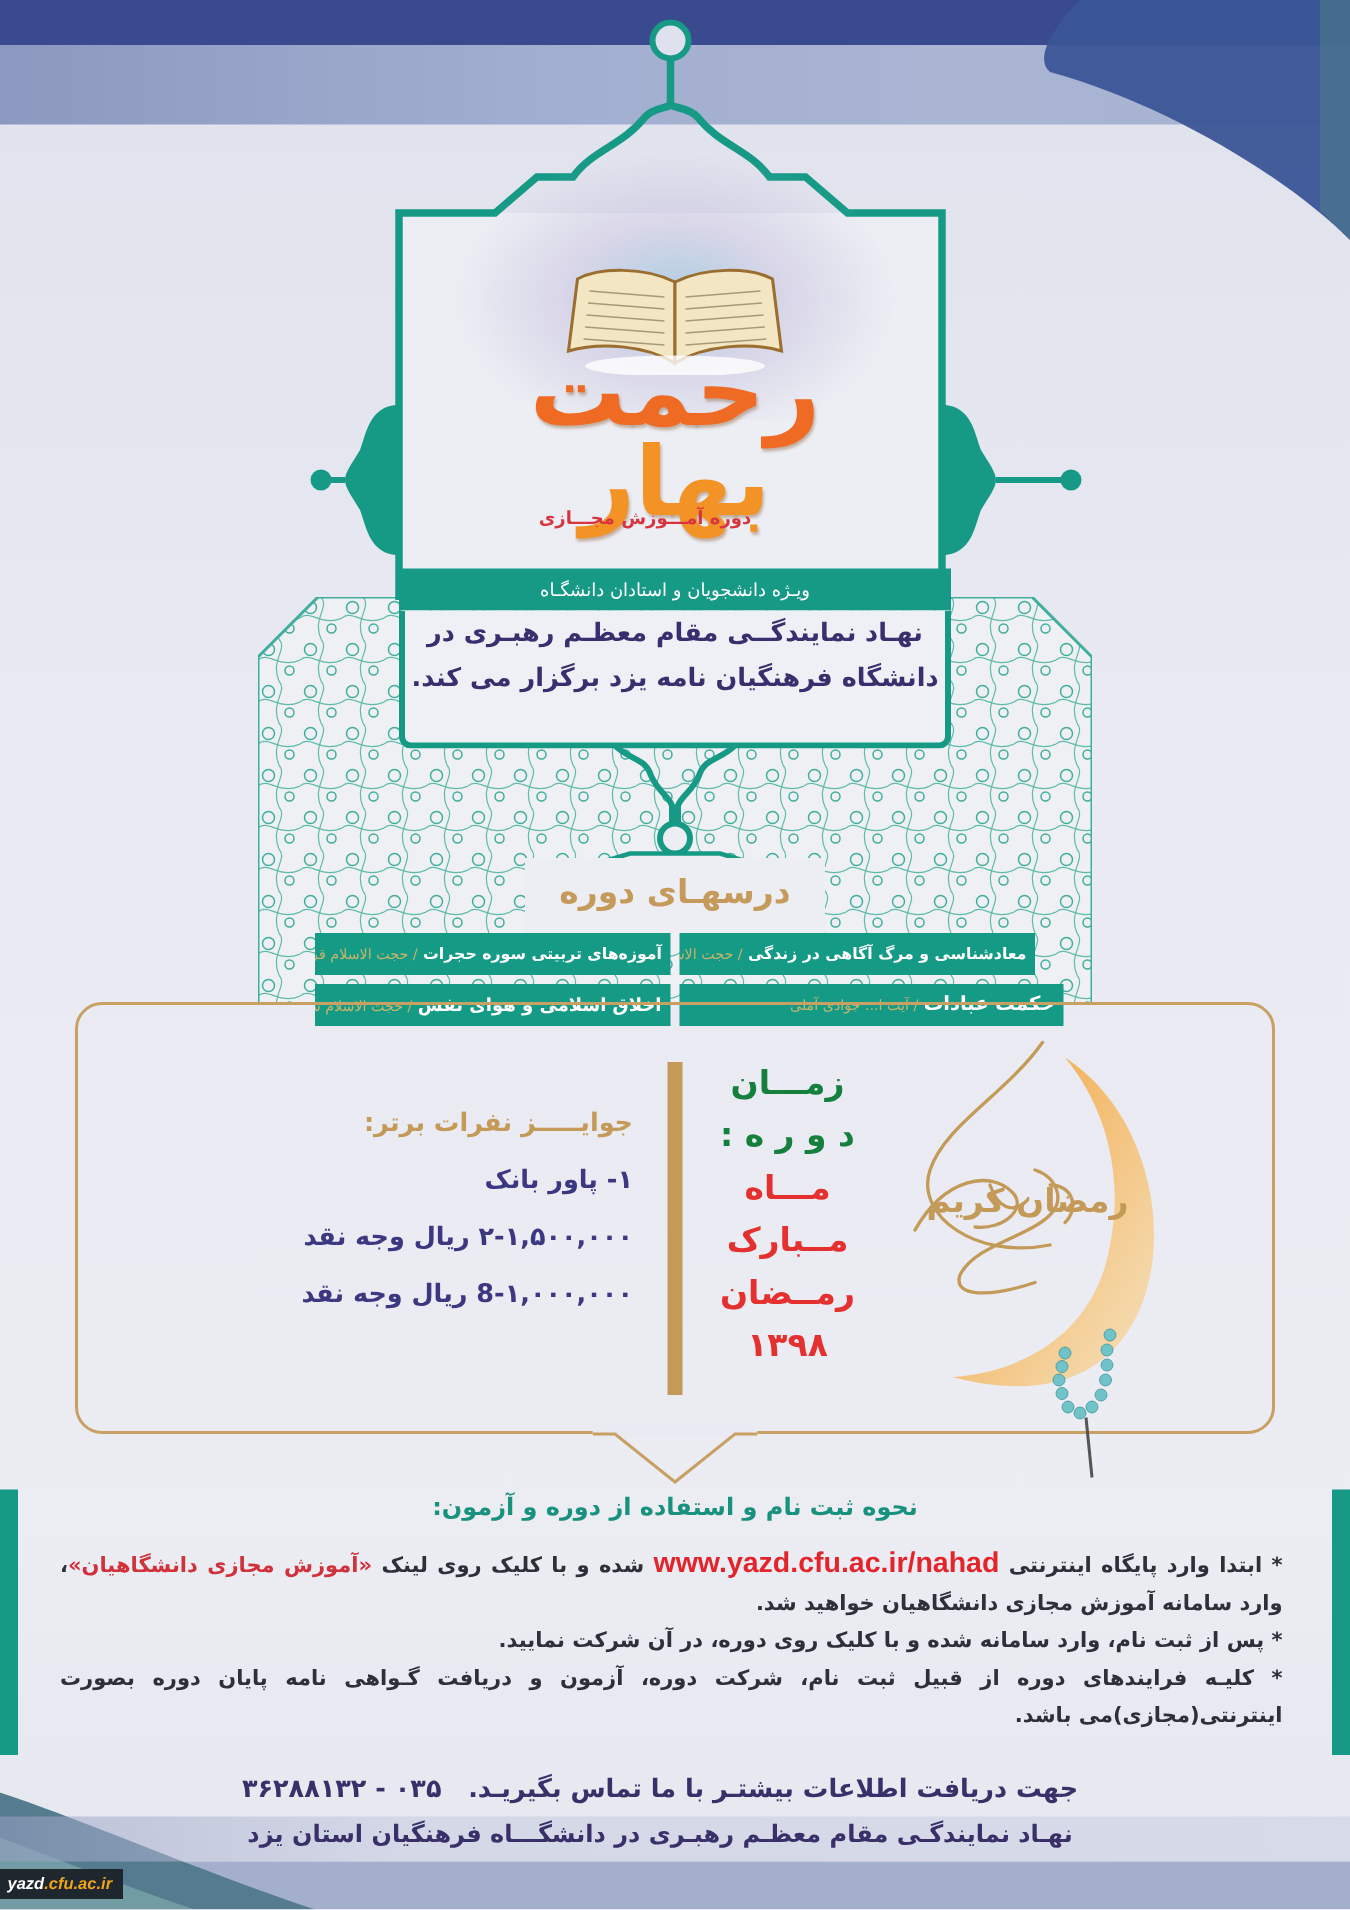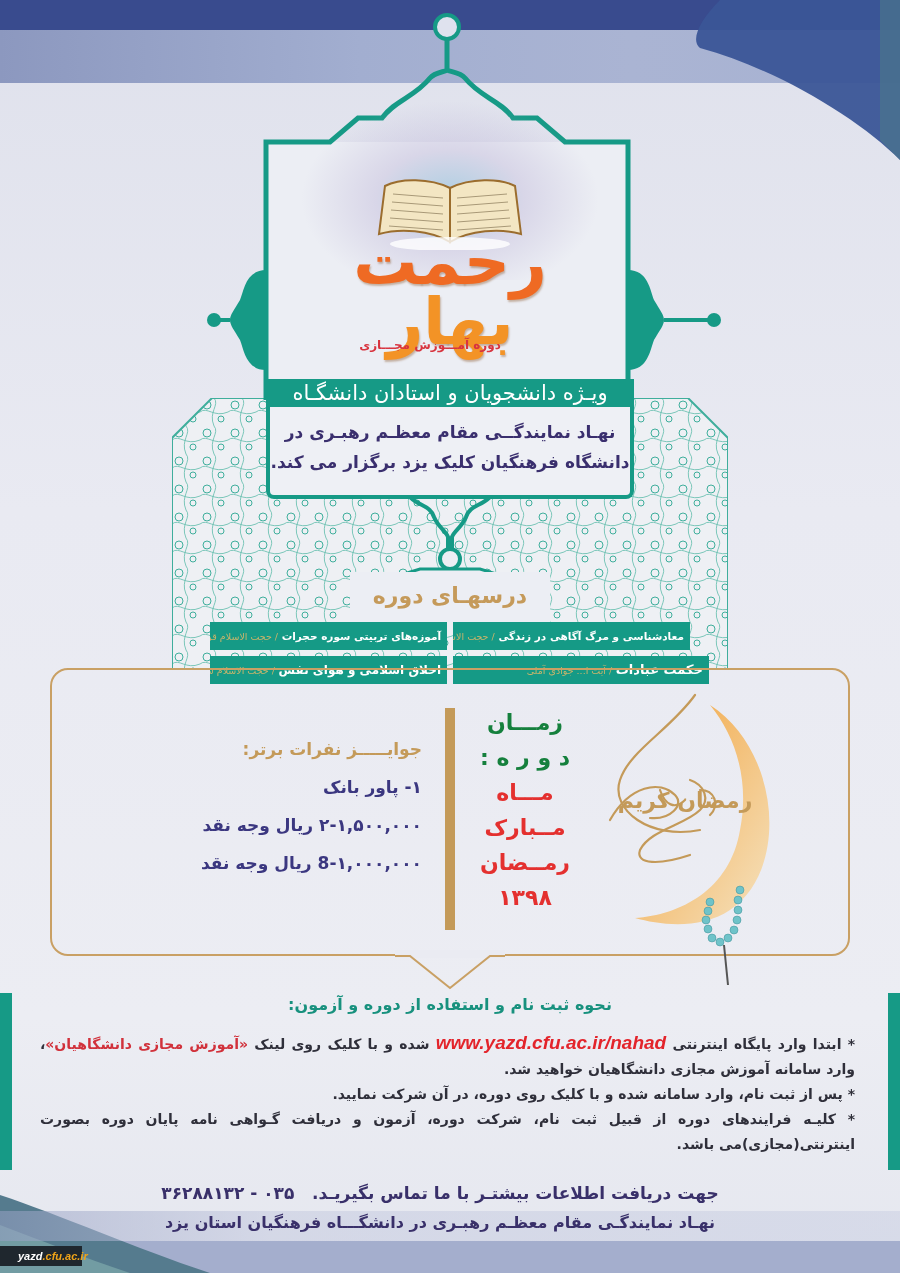--- a/index.html
+++ b/index.html
@@ -36,28 +36,28 @@
     text-shadow: 1px 2px 2px rgba(120,60,10,.35);
   }
   .title-main .line2 { display:block; color:#f39326; }
   .subtitle-red {
     left:330px; top:338px; width:200px; text-align:center;
     font-weight:bold; font-size:12px; color:#d8343f;
   }
   .ribbon {
     left:266px; top:379px; width:368px; height:28px;
     background:#169a86; color:#fff; text-align:center;
-    font-size:21px; line-height:28px;
+    font-size:12px; line-height:28px;
   }
   .desc-box {
     left:266px; top:407px; width:368px; height:92px;
     background:#eef0f5; border:4px solid #169a86; border-top:none;
     border-radius:0 0 8px 8px;
     text-align:center; color:#3a2f6e; font-weight:bold;
-    font-size:17px; line-height:30px; padding-top:10px;
+    font-size:17px; line-height:30px; padding-top:0;
   }
 
   .courses-heading {
     left:360px; top:583px; width:180px; text-align:center;
     font-weight:bold; font-size:22px; color:#c59a5a;
   }
   .course {
     height:28px; background:#159a86; color:#fff;
     font-weight:bold; font-size:10.5px; line-height:28px;
     padding:0 6px; white-space:nowrap; overflow:hidden;
@@ -95,41 +95,41 @@
   .green-side-l { left:0; top:993px; width:12px; height:177px; background:#169a86; }
   .green-side-r { left:888px; top:993px; width:12px; height:177px; background:#169a86; }
   .reg-title {
     left:100px; top:995px; width:700px; text-align:center;
     font-weight:bold; font-size:16px; color:#18917e;
   }
   .reg-body {
     left:40px; top:1030px; width:815px; text-align:justify;
     font-size:14px; line-height:25px; color:#2f2f3a; font-weight:bold;
   }
-  .reg-body .url { color:#e3242b; font-family:"Liberation Sans", sans-serif; font-size:19px;font-style:italic; }
+  .reg-body .url { color:#e3242b; font-family:"Liberation Sans", sans-serif; font-size:19px; }
   .reg-body .red { color:#d1313b; }
   .reg-body p { margin:0; }
 
   .contact {
     left:120px; top:1183px; width:640px; text-align:center;
     font-weight:bold; font-size:17px; color:#39306a;
   }
   .footer-band {
     left:0; top:1211px; width:900px; height:30px;
     background:linear-gradient(90deg, rgba(150,160,195,.55), rgba(200,205,225,.6) 30%, rgba(205,210,228,.6));
   }
   .footer-text {
     left:120px; top:1213px; width:640px; text-align:center;
     font-weight:bold; font-size:16px; color:#39306a;
   }
   .watermark {
     left:0; top:1246px; width:82px; height:20px;
     background:#1f272e; color:#fff; direction:ltr;
     font-family:"Liberation Sans", sans-serif; font-style:italic; font-weight:bold;
-    font-size:11px; line-height:20px; padding-left:18px;
+    font-size:11px; line-height:20px; padding-left:5px;
   }
   .watermark .dom { color:#f0a419; }
 </style>
 </head>
 <body>
 
 <div class="abs top-band-dark"></div>
 <div class="abs top-band-light"></div>
 <svg class="abs top-swoosh" viewBox="0 0 900 170">
   <path d="M720 0 L900 0 L900 160 C860 120 780 70 700 48 C690 40 700 20 720 0 Z" fill="#3a5597" opacity="0.95"></path>
@@ -184,21 +184,21 @@
 
 <div class="abs title-main">
   <span>رحمت</span>
   <span class="line2">بهار</span>
 </div>
 <div class="abs subtitle-red">دوره آمـــوزش مجـــازی</div>
 
 <div class="abs ribbon">ویـژه دانشجویان و استادان دانشگـاه</div>
 <div class="abs desc-box">
   <div>نهـاد نمایندگــی مقام معظـم رهبـری در</div>
-  <div>دانشگاه فرهنگیان کلیک یزد برگزار می کند.</div>
+  <div>دانشگاه فرهنگیان نامه یزد برگزار می کند.</div>
 </div>
 
 <svg class="abs" style="left:390px;top:497px;width:120px;height:90px;" viewBox="0 0 120 90">
   <path d="M20 0 C30 10 40 8 44 20 C48 30 56 34 58 40 L58 52" fill="none" stroke="#169a86" stroke-width="4"></path>
   <path d="M100 0 C90 10 80 8 76 20 C72 30 64 34 62 40 L62 52" fill="none" stroke="#169a86" stroke-width="4"></path>
   <circle cx="60" cy="62" r="10" fill="#eceef4" stroke="#169a86" stroke-width="4"></circle>
   <path d="M10 90 L10 78 L30 72 L90 72 L110 78 L110 90" fill="#eceef4" stroke="#169a86" stroke-width="3"></path>
 </svg>
 <div class="abs" style="left:350px;top:572px;width:200px;height:50px;background:#eceef4;"></div>
 <div class="abs courses-heading">درسهـای دوره</div>

